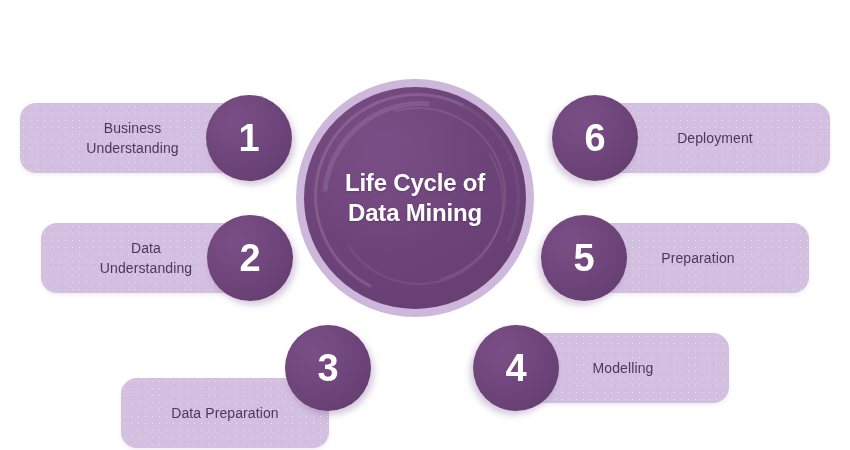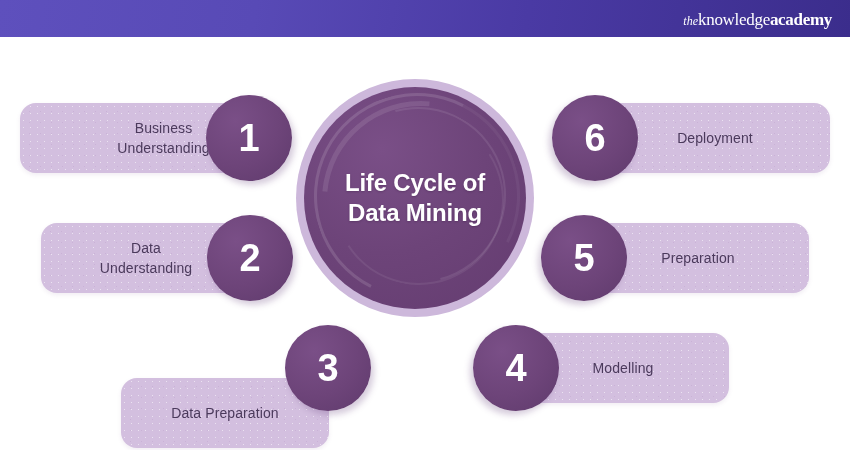--- a/index.html
+++ b/index.html
@@ -201,21 +201,21 @@
 
   
   .step-l .pill { left: 0; }
   .step-l .badge { right: 0; }
   
   .step-r .pill { right: 0; }
   .step-r .badge { left: 0; }
 
   
   #step-1 { left: 20px;  top: 58px;  width: 272px; }
-  #step-1 .pill { width: 225px; padding-left: 31px; }
+  #step-1 .pill { width: 225px; }
   #step-2 { left: 41px;  top: 178px; width: 252px; }
   #step-2 .pill { width: 210px; justify-content: flex-end; }
   #step-3 { left: 121px; top: 288px; width: 250px; }
   #step-3 .pill { width: 208px; margin-top: 45px; }
 
   #step-6 { right: 20px; top: 58px;  width: 278px; }
   #step-6 .pill { width: 230px; align-items: center; }
   #step-5 { right: 41px; top: 178px; width: 268px; }
   #step-5 .pill { width: 222px; }
   #step-4 { right: 121px; top: 288px; width: 256px; }
@@ -223,25 +223,20 @@
 
   #step-4 .badge, #step-5 .badge, #step-6 .badge {
     box-shadow: -3px 4px 6px rgba(105,70,125,0.28);
   }
 </style>
 </head>
 <body>
 
 <div class="page">
 
-  <div class="header">
-    <div class="brand">
-      <span class="b-the">the</span><span class="b-knowledge">knowledge</span><span class="b-academy">academy</span>
-    </div>
-  </div>
 
   <div class="canvas">
 
     <div class="hub">
       <div class="hub-inner">
         <div class="hub-gloss-a"></div>
         <div class="hub-gloss-b"></div>
         <div class="hub-gloss-c"></div>
         <div class="hub-gloss-d"></div>
         <div class="hub-title">

